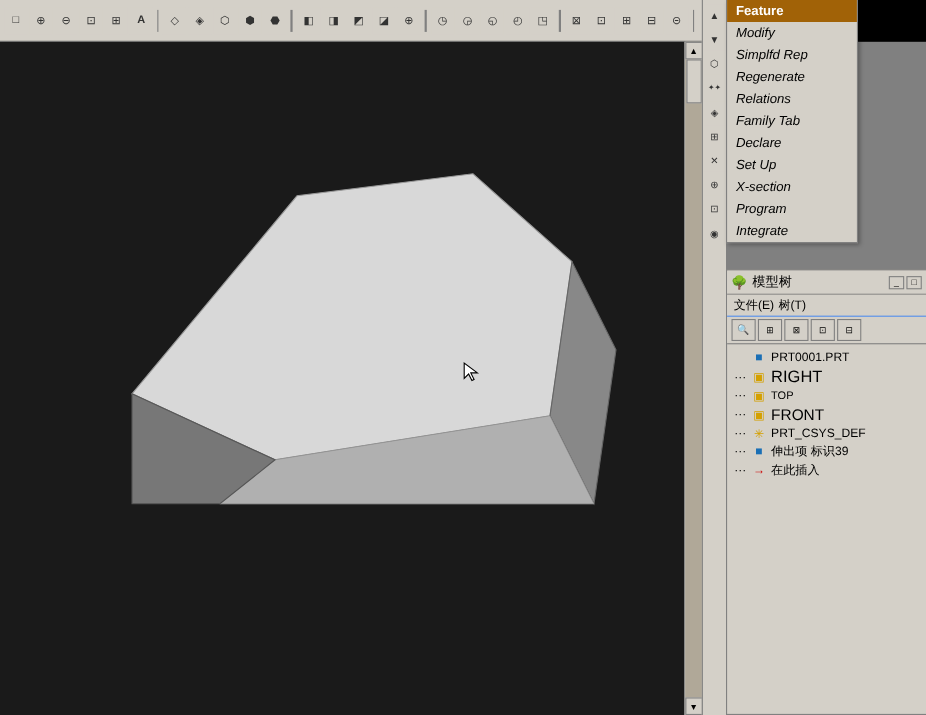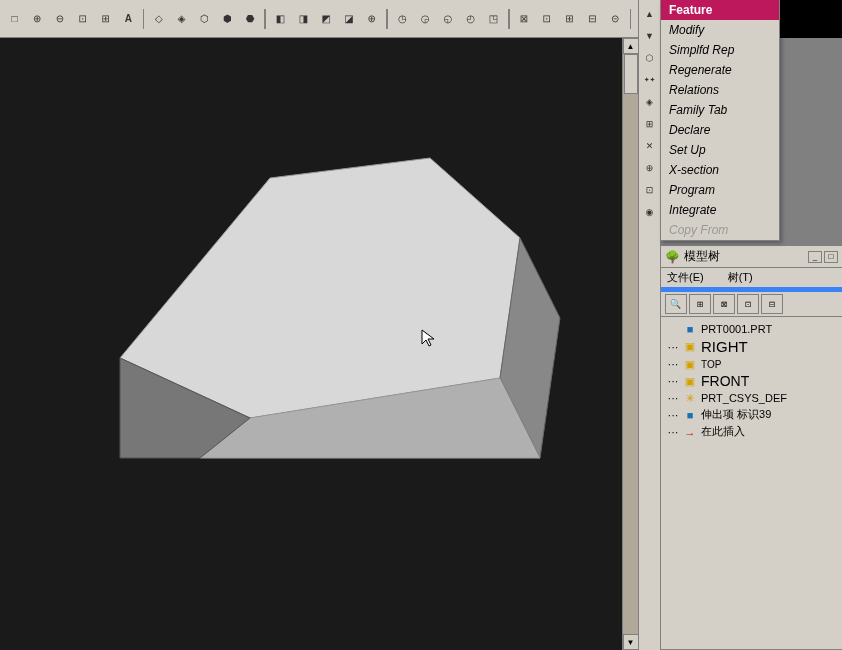--- a/index.html
+++ b/index.html
@@ -157,21 +157,21 @@
       color: #000;
       white-space: nowrap;
       font-style: italic;
     }
     .menu-item.disabled {
       color: #999;
       cursor: default;
     }
     .menu-header {
       padding: 3px 8px;
-      background: #be185d;
+      background: #a16207;
       color: #fff;
       font-size: 12px;
       font-weight: bold;
     }
 
     
     #tree-panel {
       position: absolute;
       top: 245px;
       right: 0;
@@ -212,24 +212,24 @@
       border: 1px solid #808080;
       display: flex;
       align-items: center;
       justify-content: center;
       font-size: 8px;
       cursor: pointer;
     }
 
     .tree-menubar {
       background: #d4d0c8;
-      border-bottom: 5px solid #3b82f6;
+      border-bottom: 1px solid #3b82f6;
       padding: 1px 4px;
       display: flex;
-      gap: 20px;
+      gap: 0;
     }
 
     .tree-menu-item {
       font-size: 11px;
       color: #000;
       cursor: pointer;
       padding: 1px 2px;
     }
 
     .tree-toolbar {
@@ -382,21 +382,20 @@
   <div class="menu-item">Modify</div>
   <div class="menu-item">Simplfd Rep</div>
   <div class="menu-item">Regenerate</div>
   <div class="menu-item">Relations</div>
   <div class="menu-item">Family Tab</div>
   <div class="menu-item">Declare</div>
   <div class="menu-item">Set Up</div>
   <div class="menu-item">X-section</div>
   <div class="menu-item">Program</div>
   <div class="menu-item">Integrate</div>
-  <div class="menu-item disabled">Copy From</div>
 </div>
 
 <div id="right-top-area"></div>
 
 <div id="tree-panel">
   <div class="tree-title-bar">
     <div class="tree-title-text">
       <span style="color:#1a6fb5">🌳</span>
       <span>模型树</span>
     </div>

